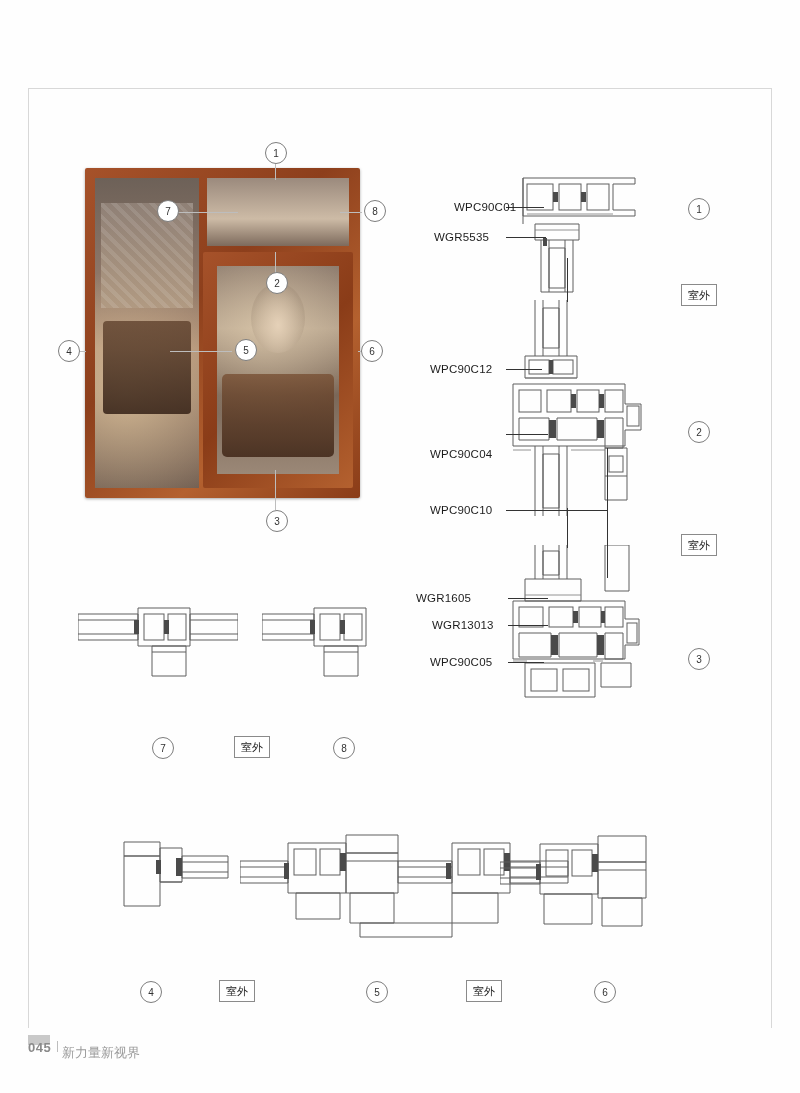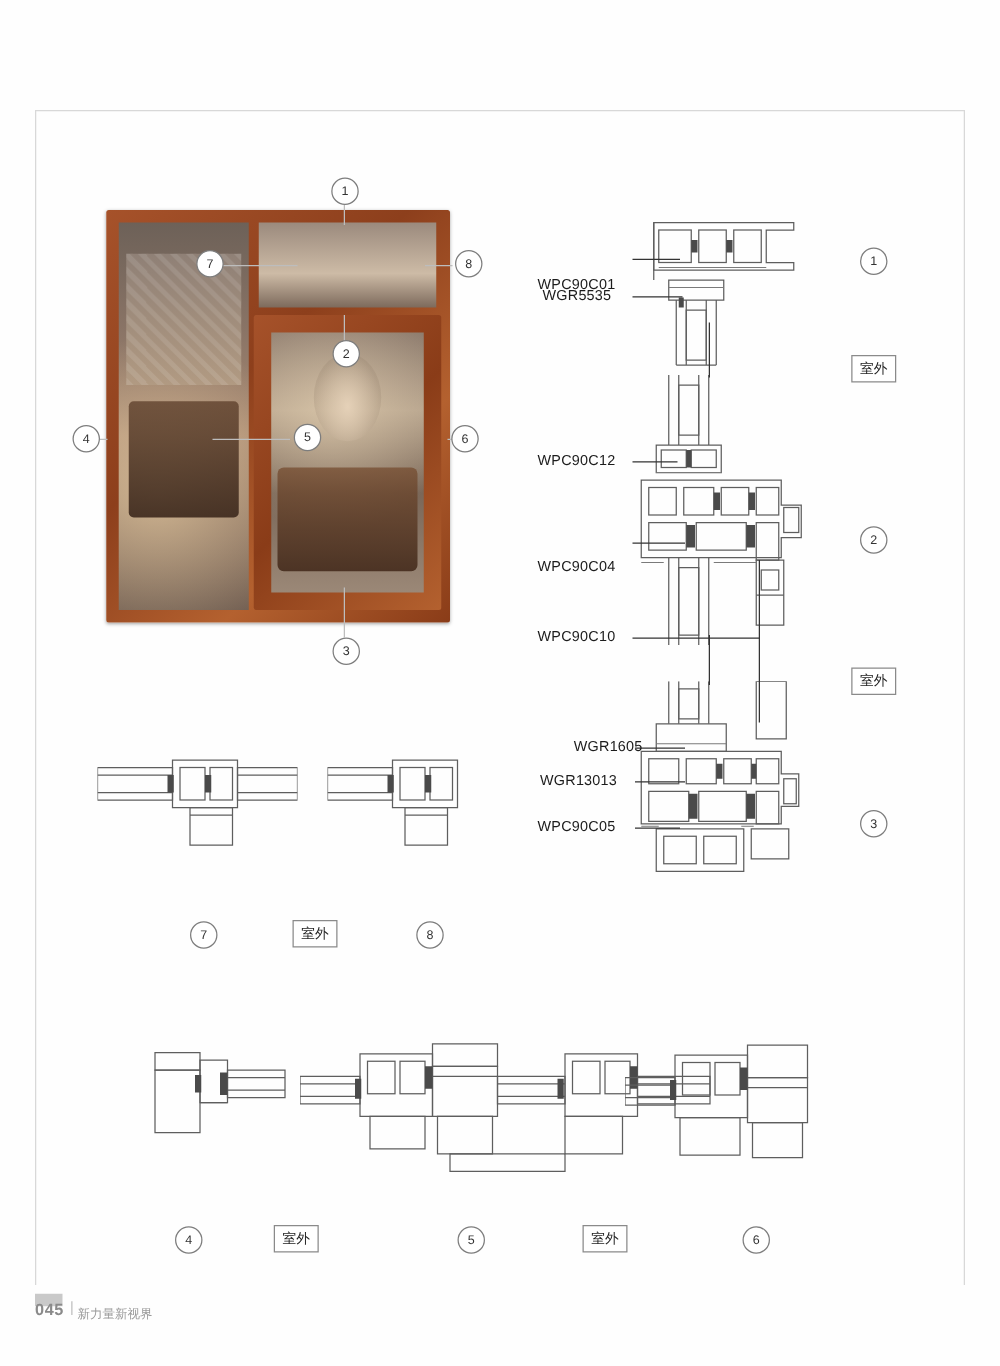--- a/index.html
+++ b/index.html
@@ -162,21 +162,21 @@
     position:absolute; left:28px; top:1035px;
     width:22px; height:10px; background:#c9c9c9;
   }
   .pageno {
     position:absolute; left:28px; top:1040px;
     font-size:13px; font-weight:bold; color:#8a8a8a;
     letter-spacing:.5px;
   }
   .pagetxt {
     position:absolute; left:62px; top:1044px;
-    font-size:10px; color:#9a9a9a;
+    font-size:13px; color:#9a9a9a;
   }
   .vsep {
     position:absolute; left:57px; top:1041px;
     width:1px; height:11px; background:#bdbdbd;
   }
 </style>
 </head>
 <body>
 
 <div class="page">
@@ -424,21 +424,21 @@
     <div class="callout" style="left: 152px; top: 737px;">7</div>
     <div class="callout" style="left: 333px; top: 737px;">8</div>
     <div class="callout" style="left: 140px; top: 981px;">4</div>
     <div class="callout" style="left: 366px; top: 981px;">5</div>
     <div class="callout" style="left: 594px; top: 981px;">6</div>
     <div class="outdoor" style="left: 681px; top: 284px;">室外</div>
     <div class="outdoor" style="left: 681px; top: 534px;">室外</div>
     <div class="outdoor" style="left: 234px; top: 736px;">室外</div>
     <div class="outdoor" style="left: 219px; top: 980px;">室外</div>
     <div class="outdoor" style="left: 466px; top: 980px;">室外</div>
-    <div class="code" style="left: 430px; top: 201px; margin-top: 21px;">WPC90C01</div>
+    <div class="code" style="left: 454px; top: 201px;">WPC90C01</div>
     <div class="code" style="left: 434px; top: 231px;">WGR5535</div>
     <div class="code" style="left: 430px; top: 363px;">WPC90C12</div>
     <div class="code" style="left: 430px; top: 448px;">WPC90C04</div>
     <div class="code" style="left: 430px; top: 504px;">WPC90C10</div>
-    <div class="code" style="left: 459px; top: 592px;">WGR1605</div>
+    <div class="code" style="left: 416px; top: 592px;">WGR1605</div>
     <div class="code" style="left: 432px; top: 619px;">WGR13013</div>
     <div class="code" style="left: 430px; top: 656px;">WPC90C05</div>
   </div>
 
 </body></html>

